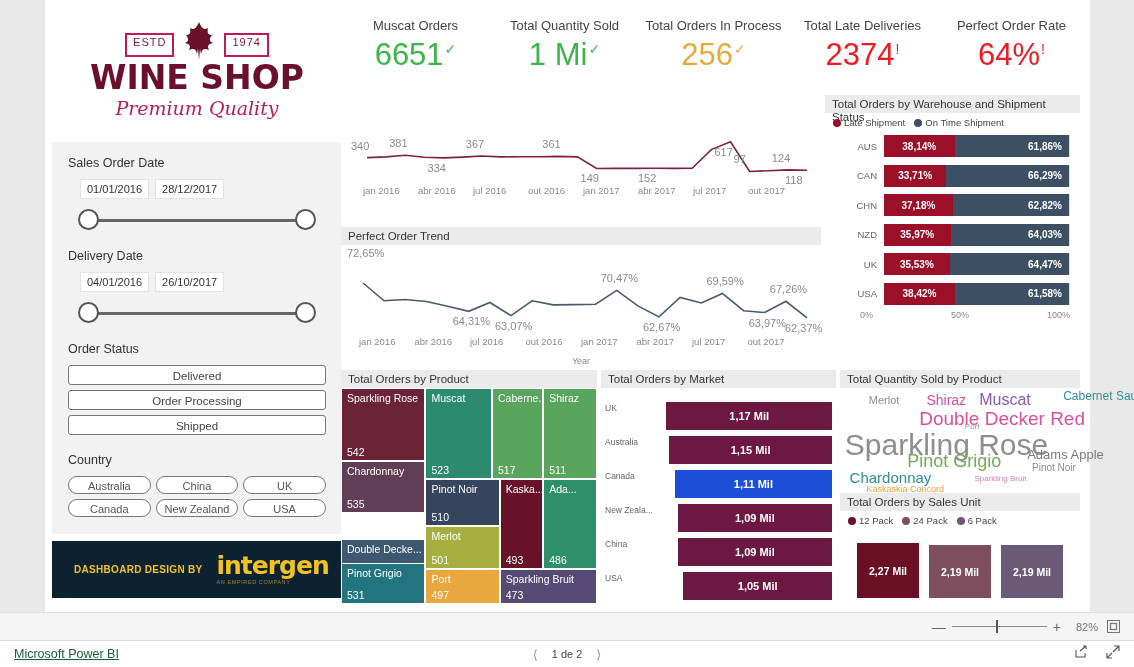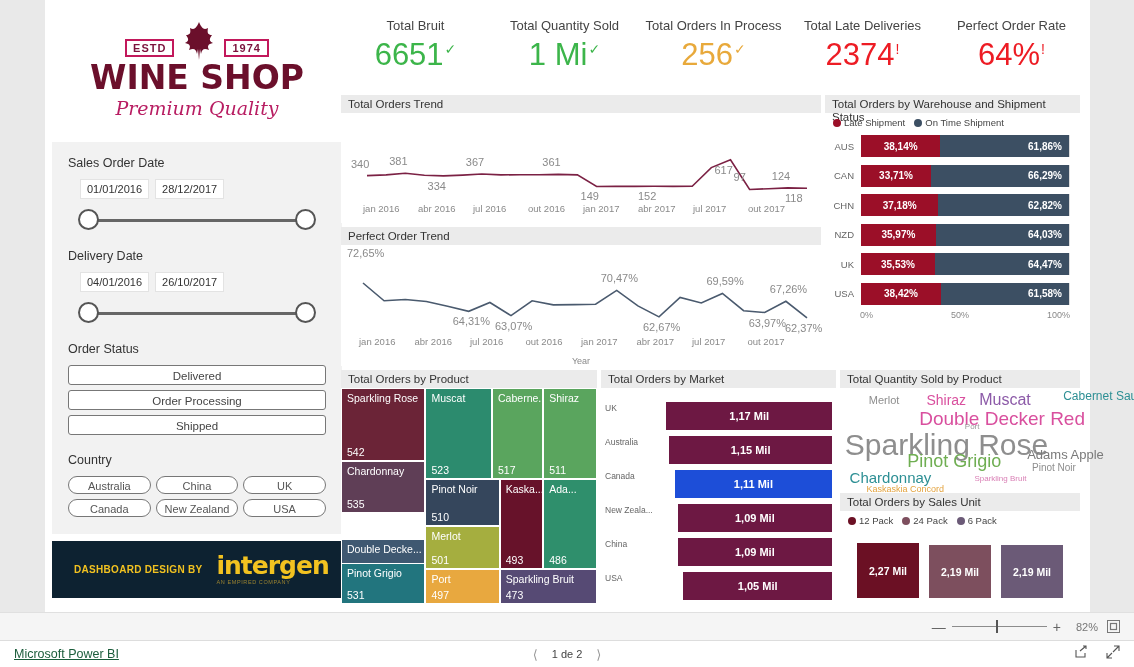--- a/index.html
+++ b/index.html
@@ -15,22 +15,22 @@
   .canvas {
     position: absolute; left: 45px; top: 0; width: 1045px; height: 612px;
     background: #ffffff;
   }
 
   
   .logo-box { position: absolute; left: 7px; top: 8px; width: 290px; height: 128px; background:#fff; }
   .logo-inner { width:100%; height:100%; display:flex; flex-direction:column; align-items:center; justify-content:center; }
   .estd-row { display:flex; align-items:flex-end; gap:4px; height:36px; }
   .estd-tag {
-    border:2px solid #c2185b; color:#7b123c; font-size:11px; font-weight:bold;
-    letter-spacing:1px; padding:1px 6px 1px 6px; line-height:12px; margin-bottom:4px;
+    border:2px solid #c2185b; color:#7b123c; font-size:11px; font-weight:normal;
+    letter-spacing:1px; padding:1px 6px 7px 6px; line-height:12px; margin-bottom:4px;
   }
   .leaf { width:42px; height:40px; position:relative; }
   .wine-title {
     font-family:"DejaVu Sans", sans-serif; font-weight:bold; font-size:33px; color:#6b0f2b;
     letter-spacing:0px; line-height:36px; margin-top:-1px;
   }
   .premium { font-family:"DejaVu Serif", serif; font-style:italic; font-size:19px; color:#b81d62; margin-top:1px; }
 
   .filters {
     position:absolute; left:7px; top:142px; width:290px; height:392px; background:#f2f2f2;
@@ -95,21 +95,21 @@
   .tick { position:absolute; font-size:9.5px; color:#8a8a8a; }
   .dlabel { position:absolute; font-size:11px; color:#8a8a8a; white-space:nowrap; }
   .axis-title { position:absolute; font-size:9px; color:#8a8a8a; left:50%; transform:translateX(-50%); bottom:0px; }
 
   
   .legend { display:flex; gap:9px; padding:4px 8px 2px 8px; align-items:center; }
   .legend-item { display:flex; align-items:center; gap:3px; font-size:9.5px; color:#444; }
   .dot { width:8px; height:8px; border-radius:50%; display:inline-block; }
   .wh-rows { padding:3px 10px 0 8px; }
   .wh-row { display:flex; align-items:center; height:26px; margin-bottom:3.5px; }
-  .wh-lbl { width:28px; text-align:right; font-size:9.5px; color:#666; padding-right:7px; }
+  .wh-lbl { width:28px; text-align:right; font-size:9.5px; color:#666; padding-right:7px;margin-left:23px; }
   .wh-bars { flex:1; display:flex; height:22px; border-right:1px solid #ddd; }
   .wh-seg { display:flex; align-items:center; font-size:10px; font-weight:bold; color:#fff; }
   .wh-seg.late { justify-content:center; }
   .wh-seg.ontime { justify-content:flex-end; padding-right:7px; }
   .wh-axis { display:flex; padding-left:35px; padding-right:10px; font-size:9px; color:#888; justify-content:space-between; margin-top:2px; }
 
   
   .tm { position:relative; width:100%; height:calc(100% - 18px); padding:2px; }
   .tile { position:absolute; color:#fff; overflow:hidden; border:1px solid #fff; }
   .tile-name { position:absolute; left:5px; top:3px; font-size:10.5px; line-height:12px; white-space:nowrap; }
@@ -230,29 +230,28 @@
 
     <div class="credit">
       <span class="credit-txt">DASHBOARD DESIGN BY</span>
       <span class="intergen">
         <span class="intergen-main">intergen</span>
         <span class="intergen-sub">AN EMPIRED COMPANY</span>
       </span>
     </div>
 
     <div class="kpi-row" id="kpi-row">
-        <div class="kpi"><div class="kpi-title">Total Bruit</div><div class="kpi-val" style="color: rgb(60, 181, 74);">6651<span class="kpi-flag" style="color: rgb(60, 181, 74);">✓</span></div></div>
+        <div class="kpi"><div class="kpi-title">Muscat Orders</div><div class="kpi-val" style="color: rgb(60, 181, 74);">6651<span class="kpi-flag" style="color: rgb(60, 181, 74);">✓</span></div></div>
         <div class="kpi"><div class="kpi-title">Total Quantity Sold</div><div class="kpi-val" style="color: rgb(60, 181, 74);">1 Mi<span class="kpi-flag" style="color: rgb(60, 181, 74);">✓</span></div></div>
         <div class="kpi"><div class="kpi-title">Total Orders In Process</div><div class="kpi-val" style="color: rgb(232, 169, 59);">256<span class="kpi-flag" style="color: rgb(232, 169, 59);">✓</span></div></div>
         <div class="kpi"><div class="kpi-title">Total Late Deliveries</div><div class="kpi-val" style="color: rgb(237, 28, 36);">2374<span class="kpi-flag" style="color: rgb(237, 28, 36);">!</span></div></div>
         <div class="kpi"><div class="kpi-title">Perfect Order Rate</div><div class="kpi-val" style="color: rgb(237, 28, 36);">64%<span class="kpi-flag" style="color: rgb(237, 28, 36);">!</span></div></div>
       </div>
 
     <div class="card card-orders-trend">
-      <div class="card-hd">Total Orders Trend</div>
       <div class="trend-wrap" id="orders-trend">
           <svg class="trend-svg" width="480" height="110">
             <polyline points="26.0,62.6 45.1,61.9 64.3,60.2 83.4,62.3 102.5,62.9 121.7,62.1 140.8,61.0 159.9,61.9 179.0,61.7 198.2,61.7 217.3,61.4 236.4,61.9 255.6,73.5 274.7,73.4 293.8,73.4 313.0,73.3 332.1,73.4 351.2,73.3 370.3,54.6 389.5,46.7 408.6,76.5 427.7,75.7 446.9,74.9 466.0,75.3" fill="none" stroke="#7b2144" stroke-width="1.6"></polyline>
           </svg>
           <span class="dlabel" style="left: 10px; top: 44.5714px;">340</span>
           <span class="dlabel" style="left: 48.2609px; top: 42.2286px;">381</span>
           <span class="dlabel" style="left: 86.5217px; top: 66.9143px;">334</span>
           <span class="dlabel" style="left: 124.783px; top: 43.0286px;">367</span>
           <span class="dlabel" style="left: 201.304px; top: 43.3714px;">361</span>
           <span class="dlabel" style="left: 239.565px; top: 77.4857px;">149</span>

